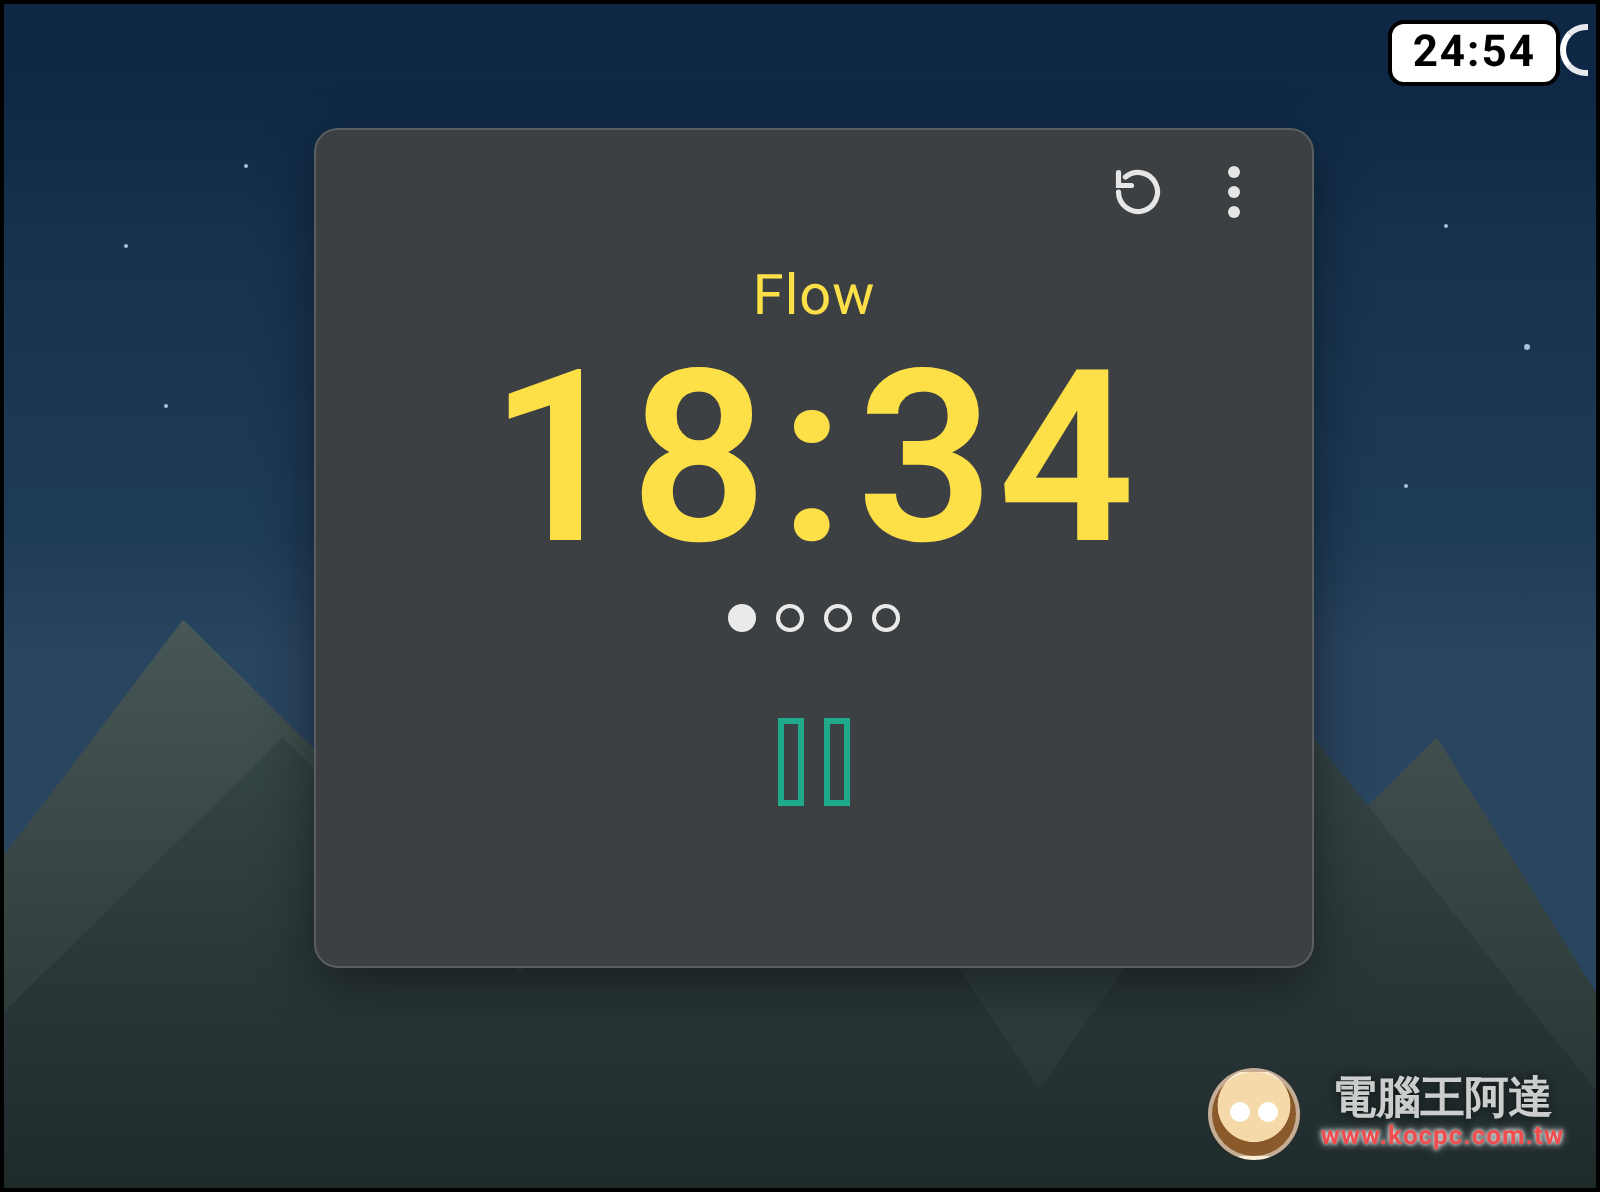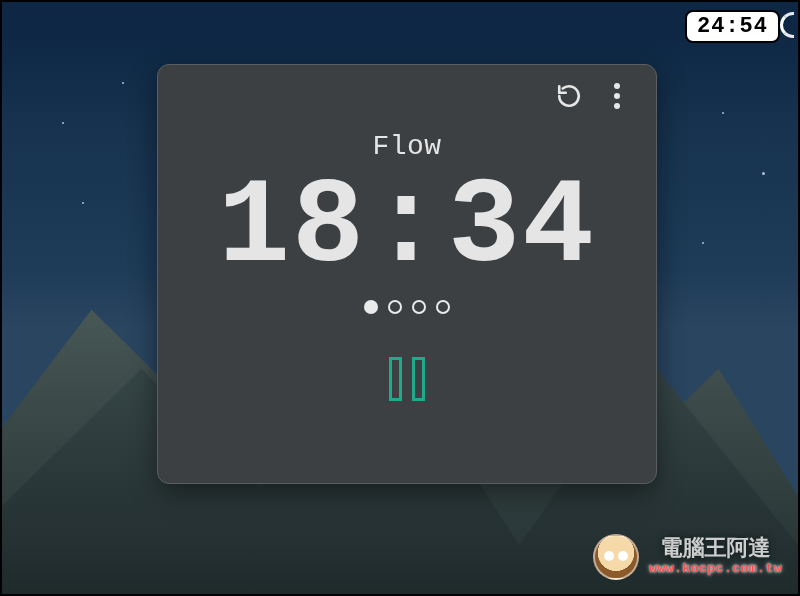--- a/index.html
+++ b/index.html
@@ -9,21 +9,20 @@
       overflow: hidden;
       position: relative;
       background: #000;
     }
     .frame {
       position: absolute;
       top: 0; left: 0; width: 800px; height: 596px;
       border: 2px solid #000;
       box-sizing: border-box;
       overflow: hidden;
-      font-family: Liberation Mono, monospace;
     }
     .wallpaper {
       position: absolute;
       top: 0; left: 0; right: 0; bottom: 0;
       background: linear-gradient(to bottom,
         #0d2744 0%,  #0d2744 5%,
         #16324e 20%, #1e3b58 45%,
         #2a4560 55%);
     }
     .mountain {
@@ -57,21 +56,21 @@
     }
 
     .card {
       position: absolute;
       left: 155px; top: 62px;
       width: 500px; height: 420px;
       background: #3d4043;
       border-radius: 12px;
       border: 1px solid #5b5e61;
       box-shadow: 0 8px 28px rgba(0,0,0,.45);
-      color: #e5e5e5;
+      color: #fde047;
       display: flex;
       flex-direction: column;
       align-items: center;
       padding: 14px 18px 20px;
     }
     .card-toprow {
       width: 100%;
       display: flex;
       justify-content: flex-end;
       align-items: center;

